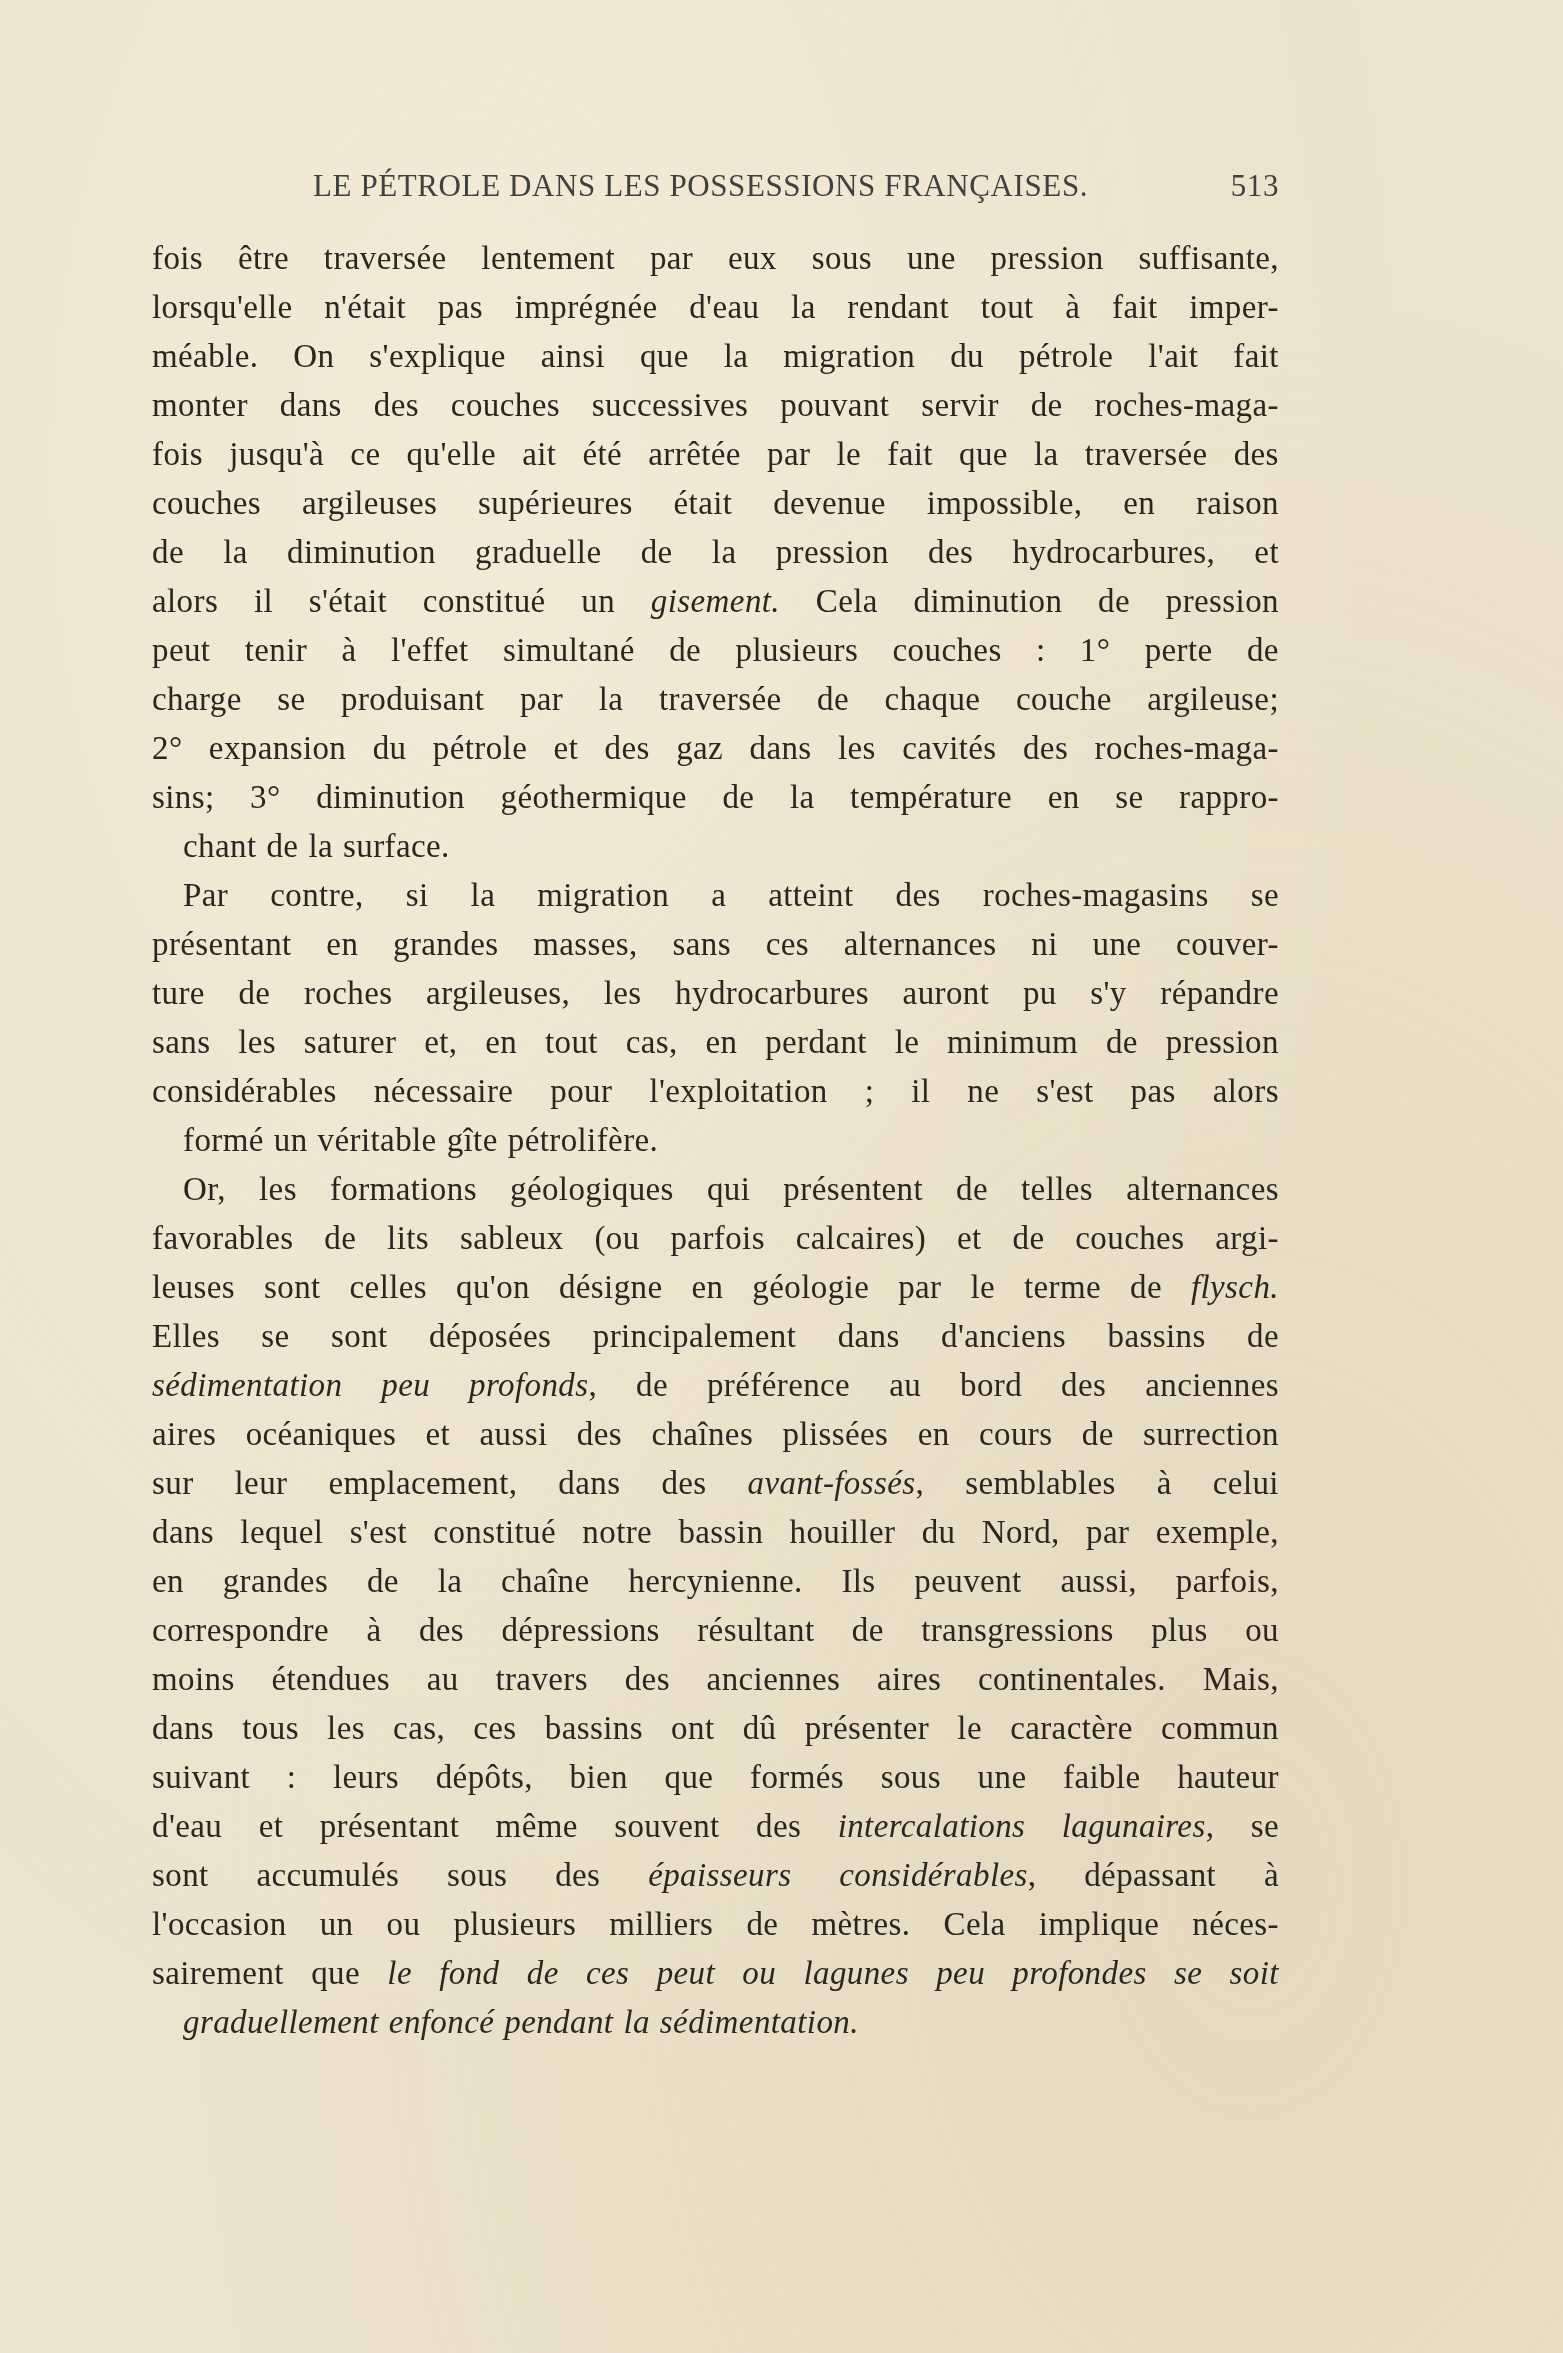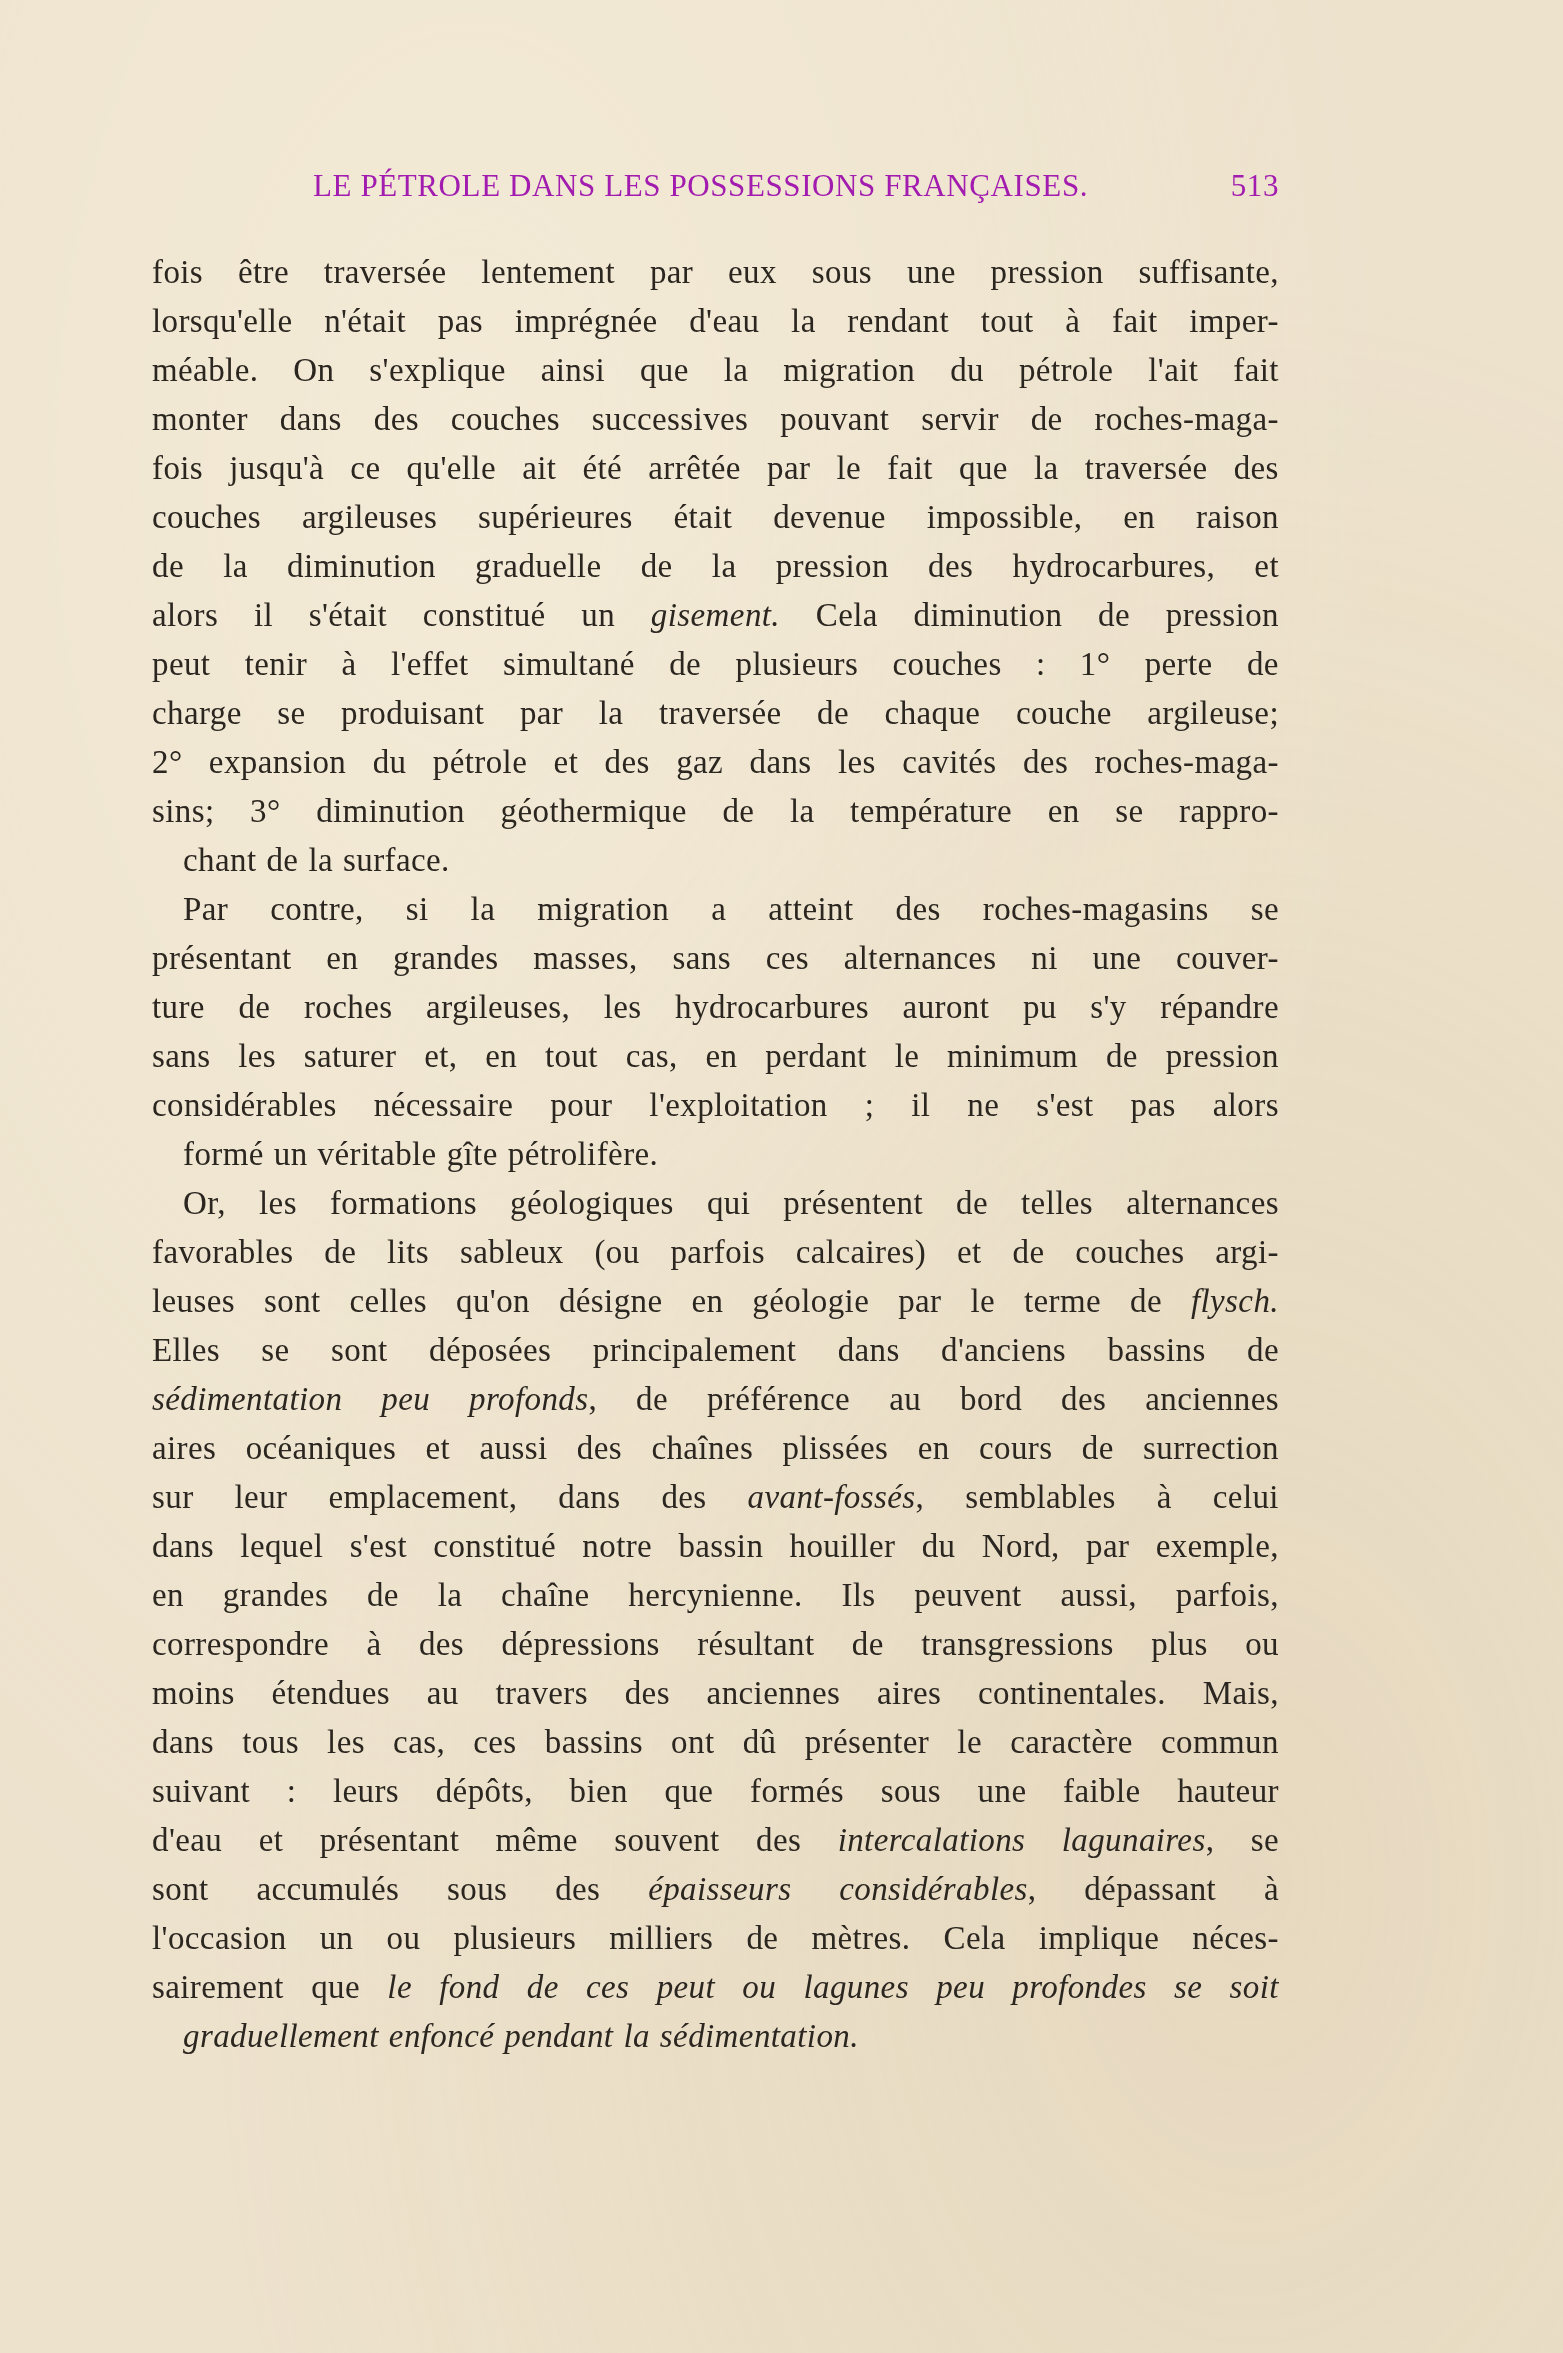--- a/index.html
+++ b/index.html
@@ -8,26 +8,26 @@
     background: #ede2cc;
     background-image: radial-gradient(ellipse at 30% 20%, rgba(255,250,235,0.35), rgba(0,0,0,0) 60%),
                       radial-gradient(ellipse at 80% 80%, rgba(210,190,155,0.25), rgba(0,0,0,0) 60%);
     position: relative; overflow: hidden;
     color: #2b2620;
     font-family: "DejaVu Serif", "Liberation Serif", serif;
   }
   .header {
     position: absolute; left: 313px; top: 168px; width: 966px; height: 44px;
     font-family: "Liberation Serif", serif; font-size: 31px; letter-spacing: 0.6px;
-    color: #a21caf;
+    color: #404040;
   }
   .header .title { position: absolute; left: 0; top: 0; }
   .header .pagenum { position: absolute; right: 0; top: 0; }
   .body {
-    position: absolute; left: 152px; top: 248px; width: 1127px;
+    position: absolute; left: 152px; top: 234px; width: 1127px;
   }
   .line {
     height: 49px; line-height: 49px;
     font-family: "Liberation Serif", serif; font-size: 33px;
     text-align: justify; text-align-last: justify;
     white-space: nowrap; overflow: visible;
     letter-spacing: 0.4px;
     display: flex; justify-content: space-between;
   }
   .line.last { justify-content: flex-start; text-align-last: left; }

